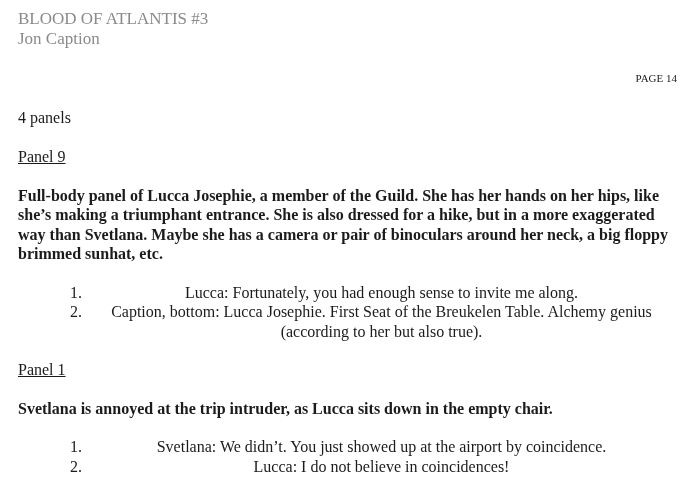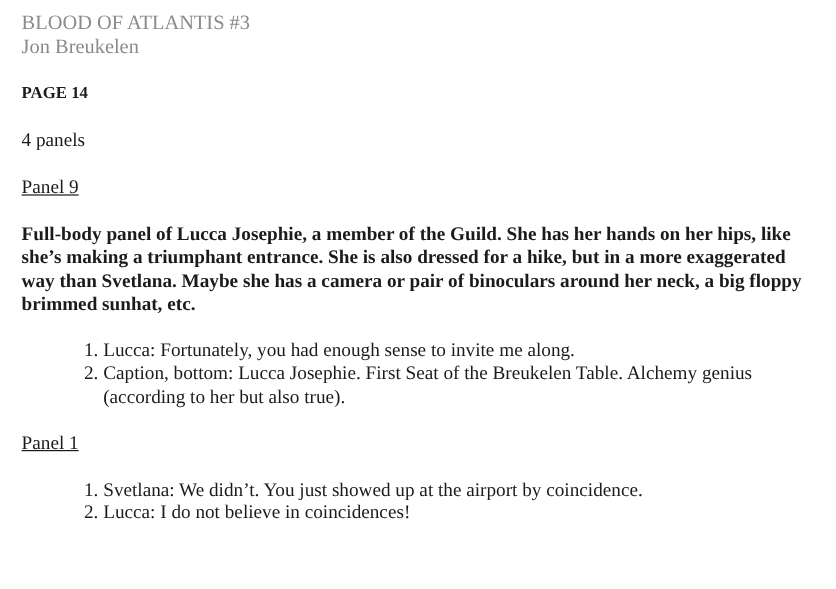--- a/index.html
+++ b/index.html
@@ -26,71 +26,74 @@
   .doc-header {
     color: var(--header-gray, #8a8a8a);
     font-size: 17px;
     line-height: 20px;
     margin: 0 0 20px 0;
   }
   .doc-title, .doc-author {
     display: block;
   }
   .page-heading {
-    font-weight: bold;
-    font-size: 14px;
+    font-weight: normal;
+    font-size: 11px;
     margin: 0 0 19px 0;
+    text-align: right;
   }
   .panel-count {
     margin: 0 0 20px 0;
   }
   .panel-heading {
     text-decoration: underline;
     margin: 0 0 19px 0;
     font-weight: normal;
     font-size: 16px;
   }
   .panel-description {
     margin: 0 0 19px 0;
     font-weight: bold;
   }
   ol.script-lines {
     margin: 0 0 19px 0;
     padding: 0 0 0 68px;
     list-style: decimal;
+    text-align: center;
   }
   ol.script-lines li {
     margin: 0;
     padding: 0;
   }
 </style>
 </head>
 <body>
 
 <div class="page">
 
   <header class="doc-header">
     <span class="doc-title">BLOOD OF ATLANTIS #3</span>
-    <span class="doc-author">Jon Breukelen</span>
+    <span class="doc-author">Jon Caption</span>
   </header>
 
   <p class="page-heading">PAGE 14</p>
 
   <p class="panel-count">4 panels</p>
 
   <section>
     <p class="panel-heading">Panel 9</p>
     <p class="panel-description">Full-body panel of Lucca Josephie, a member of the Guild. She has her hands on her hips, like she’s making a triumphant entrance. She is also dressed for a hike, but in a more exaggerated way than Svetlana. Maybe she has a camera or pair of binoculars around her neck, a big floppy brimmed sunhat, etc.</p>
     <ol class="script-lines">
       <li>Lucca: Fortunately, you had enough sense to invite me along.</li>
       <li>Caption, bottom: Lucca Josephie. First Seat of the Breukelen Table. Alchemy genius (according to her but also true).</li>
     </ol>
   </section>
 
   <section>
     <p class="panel-heading">Panel 1</p>
+    <p class="panel-description">Svetlana is annoyed at the trip intruder, as Lucca sits down in the empty chair.</p>
     <ol class="script-lines">
       <li>Svetlana: We didn’t. You just showed up at the airport by coincidence.</li>
       <li>Lucca: I do not believe in coincidences!</li>
     </ol>
   </section>
 
 </div>
 
 </body></html>

